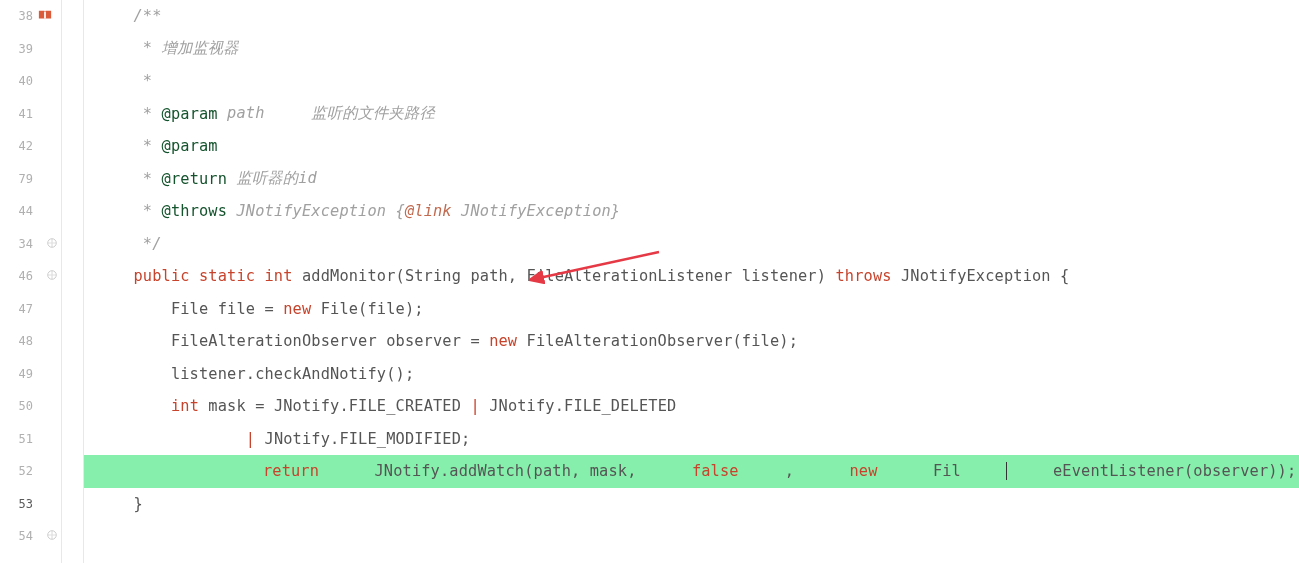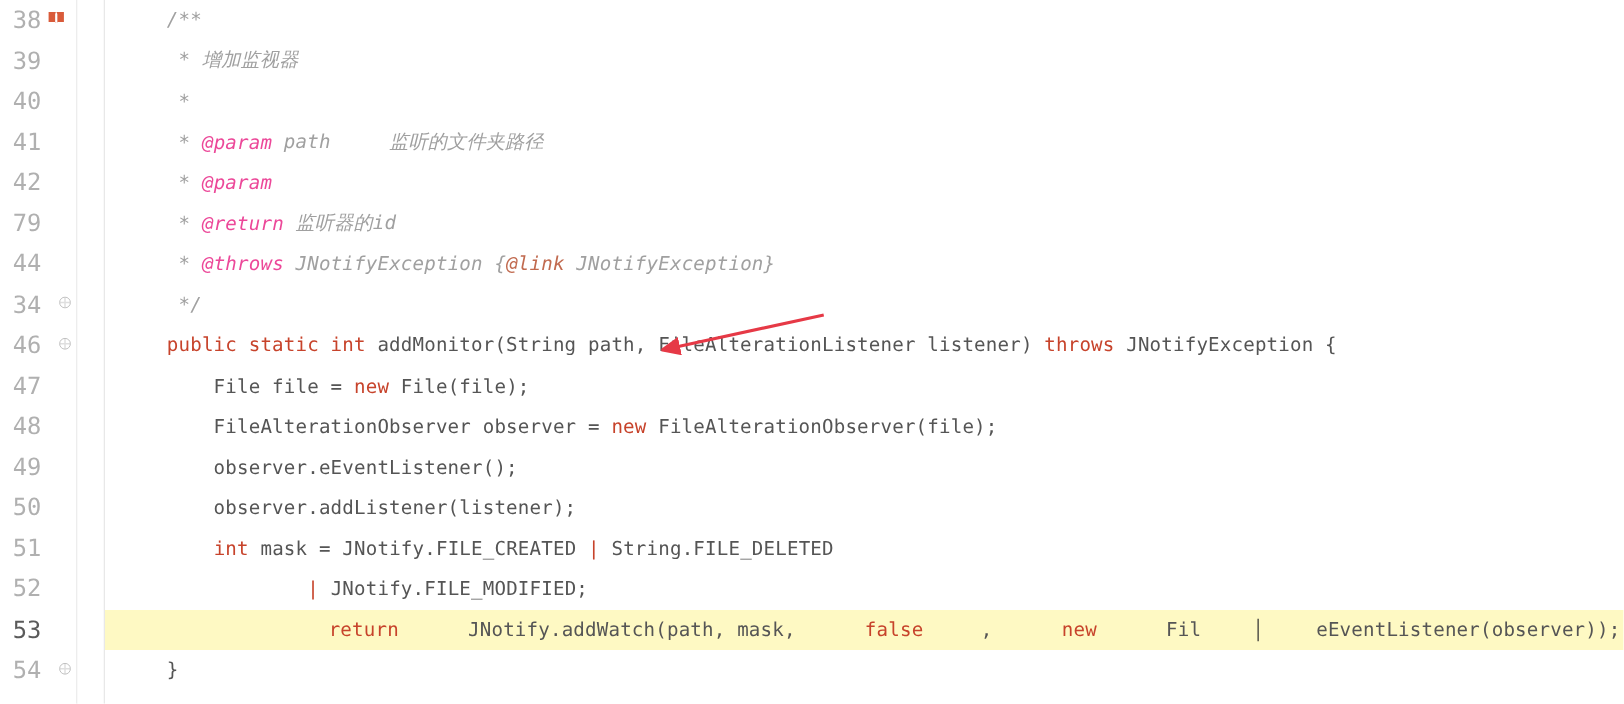--- a/index.html
+++ b/index.html
@@ -23,21 +23,21 @@
     .gutter-row {
       height: 32.5px;
       display: flex;
       align-items: center;
       justify-content: flex-end;
       padding-right: 28px;
       position: relative;
     }
     .line-number {
       color: #b0b0b0;
-      font-size: 19px;
+      font-size: 12px;
     }
     .gutter-row.active .line-number { color: #5a5a5a; font-weight: 500; }
     .gutter-icon-book {
       position: absolute;
       left: 38px;
       color: #d95b3a;
       font-size: 14px;
     }
     .gutter-icon-fold {
       position: absolute;
@@ -54,23 +54,23 @@
     .code-area { flex: 1; overflow: hidden; position: relative; }
     .code-line {
       height: 32.5px;
       display: flex;
       align-items: center;
       white-space: pre;
       padding-left: 12px;
       font-size: 15.3px;
       letter-spacing: 0.15px;
     }
-    .code-line.highlighted { background: #fef9c3; gap: 46px; }
+    .code-line.highlighted { background: #86efac; gap: 46px; }
     .tok-comment { color: #a0a0a0; font-style: italic; }
-    .tok-doctag { color: #ec4899; font-style: italic; font-weight: 500; }
+    .tok-doctag { color: #14532d; font-weight: 500; }
     .tok-link { color: #c16a4f; font-style: italic; }
     .tok-keyword { color: #c7432b; }
     .tok-operator { color: #c7432b; }
     .tok-default { color: #555555; }
     .caret {
       display: inline-block;
       width: 1px;
       height: 18px;
       background: #333;
       vertical-align: middle;
@@ -171,20 +171,19 @@
       <div class="code-line"><span class="tok-default">    </span><span class="tok-comment"> * 增加监视器</span></div>
       <div class="code-line"><span class="tok-default">    </span><span class="tok-comment"> *</span></div>
       <div class="code-line"><span class="tok-default">    </span><span class="tok-comment"> * </span><span class="tok-doctag">@param</span><span class="tok-comment"> path     监听的文件夹路径</span></div>
       <div class="code-line"><span class="tok-default">    </span><span class="tok-comment"> * </span><span class="tok-doctag">@param</span></div>
       <div class="code-line"><span class="tok-default">    </span><span class="tok-comment"> * </span><span class="tok-doctag">@return</span><span class="tok-comment"> 监听器的id</span></div>
       <div class="code-line"><span class="tok-default">    </span><span class="tok-comment"> * </span><span class="tok-doctag">@throws</span><span class="tok-comment"> JNotifyException {</span><span class="tok-link">@link</span><span class="tok-comment"> JNotifyException}</span></div>
       <div class="code-line"><span class="tok-default">    </span><span class="tok-comment"> */</span></div>
       <div class="code-line"><span class="tok-default">    </span><span class="tok-keyword">public static int</span><span class="tok-default"> addMonitor(String path, FileAlterationListener listener) </span><span class="tok-keyword">throws</span><span class="tok-default"> JNotifyException {</span></div>
       <div class="code-line"><span class="tok-default">    </span><span class="tok-default">    File file = </span><span class="tok-keyword">new</span><span class="tok-default"> File(file);</span></div>
       <div class="code-line"><span class="tok-default">    </span><span class="tok-default">    FileAlterationObserver observer = </span><span class="tok-keyword">new</span><span class="tok-default"> FileAlterationObserver(file);</span></div>
-      <div class="code-line"><span class="tok-default">    </span><span class="tok-default">    observer.eEventListener();</span></div>
-      <div class="code-line"><span class="tok-default">    </span><span class="tok-default">    observer.addListener(listener);</span></div>
-      <div class="code-line"><span class="tok-default">    </span><span class="tok-default">    </span><span class="tok-keyword">int</span><span class="tok-default"> mask = JNotify.FILE_CREATED </span><span class="tok-operator">|</span><span class="tok-default"> String.FILE_DELETED</span></div>
+      <div class="code-line"><span class="tok-default">    </span><span class="tok-default">    listener.checkAndNotify();</span></div>
+      <div class="code-line"><span class="tok-default">    </span><span class="tok-default">    </span><span class="tok-keyword">int</span><span class="tok-default"> mask = JNotify.FILE_CREATED </span><span class="tok-operator">|</span><span class="tok-default"> JNotify.FILE_DELETED</span></div>
       <div class="code-line"><span class="tok-default">    </span><span class="tok-default">            </span><span class="tok-operator">|</span><span class="tok-default"> JNotify.FILE_MODIFIED;</span></div>
       <div class="code-line highlighted"><span class="tok-default">    </span><span class="tok-default">    </span><span class="tok-keyword">return</span><span class="tok-default"> JNotify.addWatch(path, mask, </span><span class="tok-keyword">false</span><span class="tok-default">, </span><span class="tok-keyword">new</span><span class="tok-default"> Fil</span><span class="caret"></span><span class="tok-default">eEventListener(observer));</span></div>
       <div class="code-line"><span class="tok-default">    </span><span class="tok-default">}</span></div>
     </div>
 </div>
 
 </body></html>

